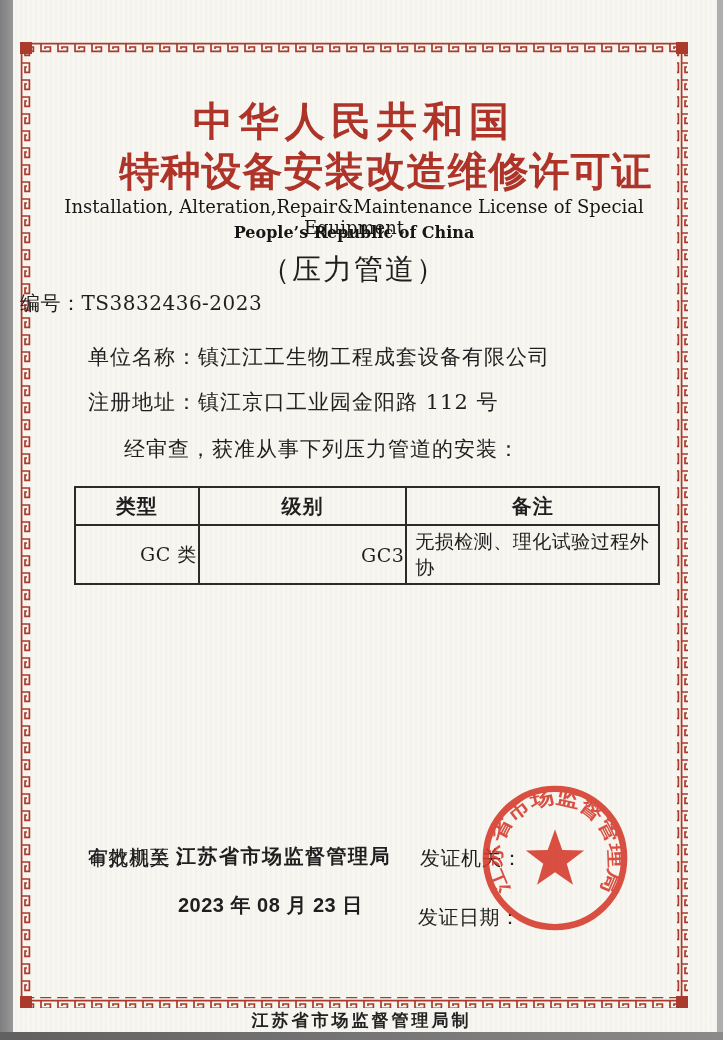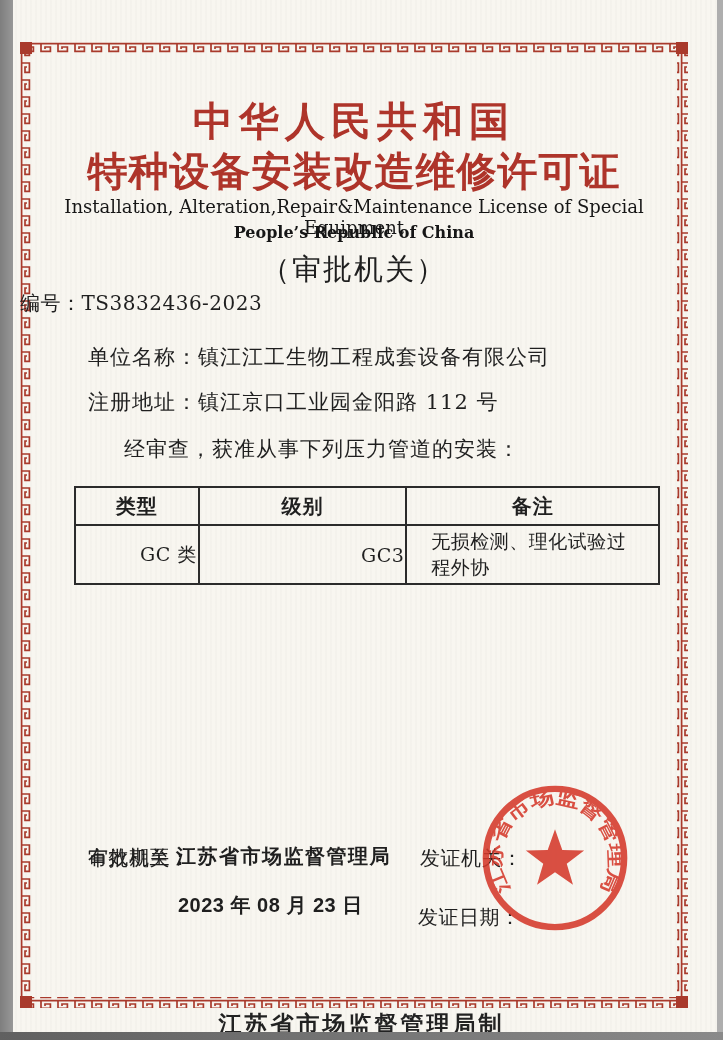--- a/index.html
+++ b/index.html
@@ -17,52 +17,52 @@
   
   .edge-left{position:absolute;left:0;top:0;width:13px;height:100%;background:linear-gradient(90deg,#7e7e7e,#989898);z-index:9;}
   .edge-right{position:absolute;right:0;top:0;width:6px;height:100%;background:#aeaeae;z-index:9;}
   .edge-bottom{position:absolute;left:0;bottom:0;width:100%;height:8px;background:linear-gradient(90deg,#606060,#8a8a8a);z-index:9;}
   
   .frame{position:absolute;left:20px;top:42px;z-index:1;}
   
   .cline{position:absolute;left:20px;width:668px;text-align:center;z-index:2;}
   .red{color:#ae342a;}
   .title1{top:94px;font-size:40px;font-weight:bold;letter-spacing:6px;}
-  .title2{top:144px;font-size:40px;font-weight:bold;letter-spacing:1px;}
+  .title2{top:144px;font-size:40px;font-weight:bold;letter-spacing:1px;margin-left:32px;}
   .en1{top:196px;font-size:18px;font-weight:normal;color:#161616;}
   .en2{top:223px;font-size:16px;font-weight:bold;color:#161616;}
   .category{top:250px;font-size:29px;letter-spacing:2px;}
   .license-line{top:290px;font-size:20px;text-align:left;padding-right:38px;box-sizing:border-box;letter-spacing:.5px;}
   
   .arow{position:absolute;font-size:21px;letter-spacing:1px;z-index:2;}
   .company{left:88px;top:343px;}
   .address{left:88px;top:388px;}
   .statement{left:124px;top:435px;}
   
   .scope-table{position:absolute;left:74px;top:486px;width:586px;border-collapse:collapse;z-index:2;}
   .scope-table th,.scope-table td{border:2px solid #2b2b2b;font-weight:normal;}
   .scope-table th{height:34px;font-size:20px;font-weight:bold;text-align:center;letter-spacing:1px;}
   .scope-table td{height:50px;font-size:19px;text-align:right;letter-spacing:.5px;}
-  .scope-table td.remark{ text-align:left;padding:3px 24px;line-height:1.35;}
+  .scope-table td.remark{ text-align:left;padding:3px 8px;line-height:1.35;}
   
   .flabel,.fvalue{position:absolute;font-size:20px;z-index:2;letter-spacing:.5px;}
   .lbl-approval{left:88px;top:845px;}
   .val-approval{left:176px;top:843px;font-weight:bold;letter-spacing:1.5px;}
   .lbl-issuing{left:420px;top:845px;}
   .lbl-valid{left:88px;top:844px;}
   .val-valid{left:178px;top:892px;}
   .lbl-issuedate{left:418px;top:904px;}
   .val-issuedate{left:487px;top:890px;}
   .date{font-family:"Liberation Sans","DejaVu Sans",sans-serif;font-weight:bold;font-size:20px;letter-spacing:.5px;}
   
   .seal{position:absolute;left:476px;top:779px;width:158px;height:158px;z-index:5;opacity:.88;}
   .seal text{font-family:"DejaVu Serif","Liberation Serif",serif;font-weight:bold;}
   
   .printed-by{position:absolute;left:0;top:1009px;width:723px;text-align:center;
-    font-size:23px;font-weight:bold;letter-spacing:3px;z-index:2;color:#222;font-family:Liberation Serif, serif;}
+    font-size:17px;font-weight:bold;letter-spacing:3px;z-index:2;color:#222;font-family:Liberation Serif, serif;}
 </style>
 </head>
 <body>
 
 <div class="page">
 
   <svg class="frame" width="668" height="966" viewBox="0 0 668 966" aria-hidden="true">
     <defs>
       <pattern id="ph" width="17" height="11" patternUnits="userSpaceOnUse">
         <path d="M0 1.6 H17 M4 1.6 V9.4 H13.4 V5 H8 V7" fill="none" stroke="#a93a2c" stroke-width="1.7"></path>
@@ -78,21 +78,21 @@
     <rect x="0" y="0" width="12" height="12" fill="#a93a2c"></rect>
     <rect x="656" y="0" width="12" height="12" fill="#a93a2c"></rect>
     <rect x="0" y="954" width="12" height="12" fill="#a93a2c"></rect>
     <rect x="656" y="954" width="12" height="12" fill="#a93a2c"></rect>
   </svg>
 
   <div class="cline title1 red">中华人民共和国</div>
   <div class="cline title2 red">特种设备安装改造维修许可证</div>
   <div class="cline en1">Installation, Alteration,Repair&amp;Maintenance License of Special Equipment</div>
   <div class="cline en2">People’s Republic of China</div>
-  <div class="cline category">（审批机关）</div>
+  <div class="cline category">（压力管道）</div>
 
   <div class="cline license-line"><span>编号：</span><span>TS3832436-2023</span></div>
 
   <div class="arow company"><span>单位名称：</span><span>镇江江工生物工程成套设备有限公司</span></div>
   <div class="arow address"><span>注册地址：</span><span>镇江京口工业园金阳路 112 号</span></div>
   <div class="arow statement">经审查，获准从事下列压力管道的安装：</div>
 
   <table class="scope-table">
     <colgroup>
         <col style="width:118px">

